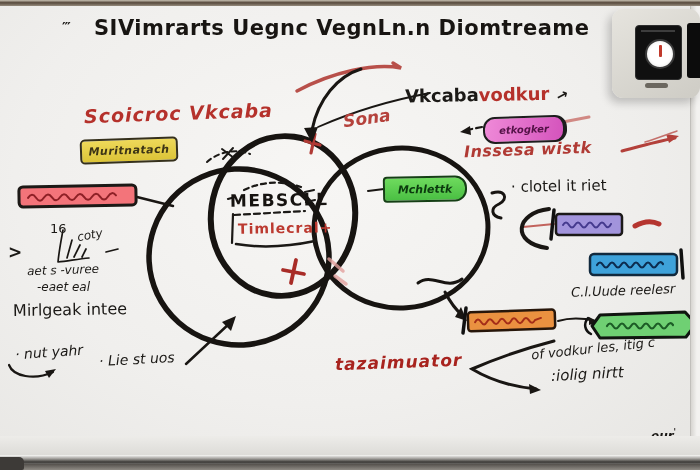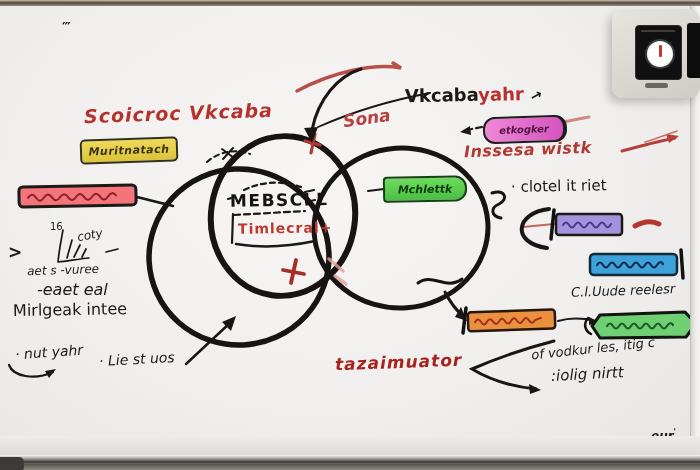--- a/index.html
+++ b/index.html
@@ -41,25 +41,25 @@
   
   .hw{font-family:"DejaVu Sans", sans-serif;}
   .red{color:#b5312b;}
   .title{left:94px;top:16px;font-size:21px;font-weight:bold;letter-spacing:0.5px;color:#181512;}
   .quote{left:62px;top:19px;font-size:14px;font-weight:bold;}
   .heading-left{left:84px;top:102px;font-size:19px;font-weight:bold;font-style:italic;
     letter-spacing:1px;transform:rotate(-2deg);}
   .pill-yellow{left:80px;top:138px;width:94px;height:21px;font-size:11px;
     background:linear-gradient(#eed95a,#dcc437);border:2px solid #35301c;border-radius:5px;
     transform:rotate(-2deg);color:#3c3416;letter-spacing:0.5px;}
-  .sk-num{left:50px;top:221px;font-size:10px;}
+  .sk-num{left:50px;top:221px;font-size:13px;}
   .sk-coty{left:77px;top:228px;font-size:12px;font-style:italic;transform:rotate(-10deg);}
   .chev{left:8px;top:242px;font-size:17px;font-weight:bold;}
   .n-vuree{left:27px;top:263px;font-size:12px;font-style:italic;transform:rotate(-2deg);}
-  .n-eaet{left:37px;top:280px;font-size:16px;font-style:italic;}
+  .n-eaet{left:37px;top:280px;font-size:12px;font-style:italic;}
   .n-mirl{left:13px;top:300px;font-size:16px;transform:rotate(-1deg);}
   .n-nut{left:15px;top:344px;font-size:14px;font-style:italic;transform:rotate(-4deg);}
   .n-lie{left:99px;top:351px;font-size:14px;font-style:italic;transform:rotate(-3deg);}
   .mebscll{left:230px;top:190px;font-size:17px;font-weight:bold;letter-spacing:1.5px;
     color:#161310;transform:rotate(-1deg);}
   .timlecral{left:238px;top:220px;font-size:14px;font-weight:bold;letter-spacing:1px;
     color:#bc3a30;transform:rotate(-1deg);}
   .skivo{left:405px;top:84px;font-size:18px;font-weight:bold;transform:rotate(-1deg);}
   .skivo .arr{display:inline-block;transform:rotate(-28deg);font-size:14px;}
   .sona{left:343px;top:108px;font-size:17px;font-weight:bold;font-style:italic;
@@ -165,38 +165,39 @@
       </g>
       <g>
         <path d="M588 318 C 583 324 585 331 591 334" stroke="#111" stroke-width="2.5" fill="none"></path>
         <path d="M600 315 L 685 312 L 696 324 L 686 337 L 600 338 L 592 326 Z" fill="#6fd073" stroke="#101510" stroke-width="3" stroke-linejoin="round"></path>
         <path d="M607 326 q3 -5 6 0 t6 0 t6 0 t6 0 t6 0 t6 0 t6 0 t6 0 t6 0 t6 0 t6 -1" fill="none" stroke="#1c5c26" stroke-width="2.2"></path>
       </g>
     </g>
   </svg>
 
   <div class="txt quote hw">‴</div>
+  <div class="txt title hw">SIVimrarts Uegnc VegnLn.n Diomtreame</div>
 
   <div class="txt heading-left red hw">Scoicroc Vkcaba</div>
   <div class="pill pill-yellow">Muritnatach</div>
 
   <div class="txt sk-num hw">16</div>
   <div class="txt sk-coty hw">coty</div>
   <div class="txt chev hw">&gt;</div>
   <div class="txt n-vuree hw">aet s -vuree</div>
   <div class="txt n-eaet hw">-eaet eal</div>
   <div class="txt n-mirl hw">Mirlgeak intee</div>
   <div class="txt n-nut hw">· nut yahr</div>
   <div class="txt n-lie hw">· Lie st uos</div>
 
   <div class="txt mebscll hw">MEBSCLL</div>
   <div class="txt timlecral hw">Timlecral+</div>
 
   <div class="txt skivo hw">
-    <span>Vkcaba</span><span class="red">yahr</span>
+    <span>Vkcaba</span><span class="red">vodkur</span>
     <span class="arr">→</span>
   </div>
   <div class="txt sona hw">Sona</div>
   <div class="pill pill-pink">etkogker</div>
   <div class="txt inssesa hw">Inssesa wistk</div>
   <div class="pill pill-green1">Mchlettk</div>
   <div class="txt clotel hw">· clotel it riet</div>
   <div class="txt clude hw">C.l.Uude reelesr</div>
   <div class="txt vodkur hw">of vodkur les, itig c</div>
   <div class="txt polig hw">:iolig nirtt</div>

